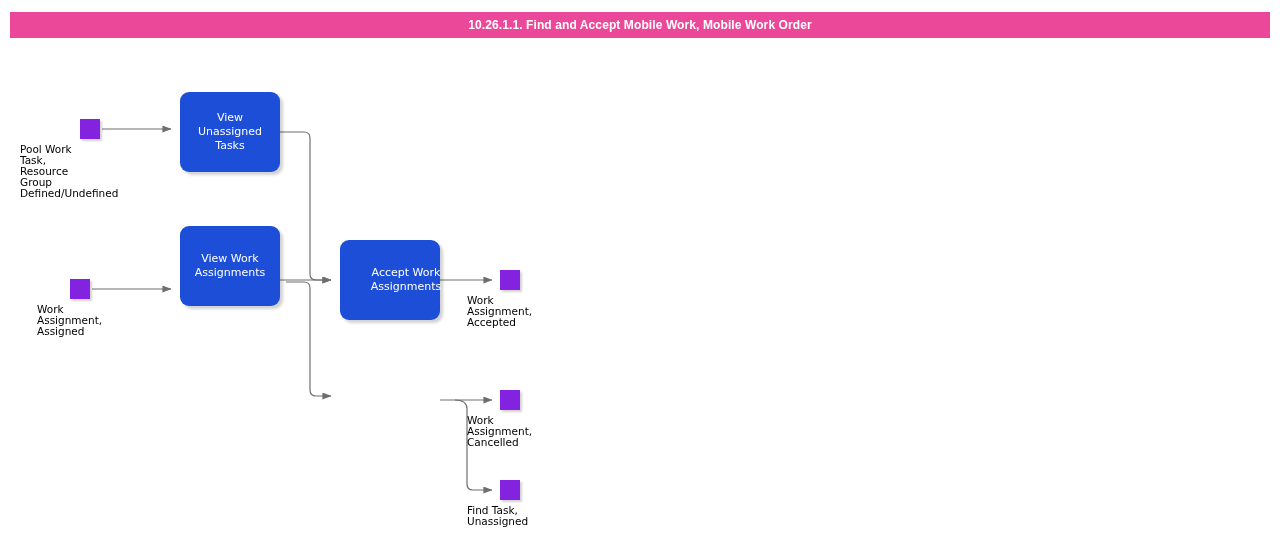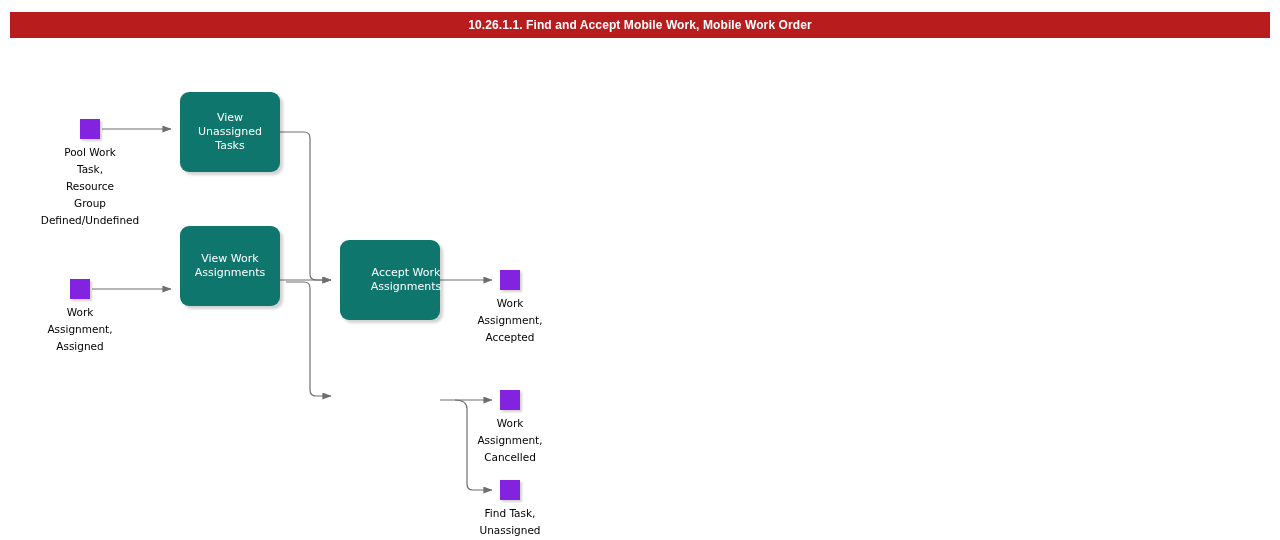--- a/index.html
+++ b/index.html
@@ -15,21 +15,21 @@
     font-family: "DejaVu Sans", sans-serif;
   }
 
   
   #title-bar {
     position: absolute;
     left: 10px;
     top: 12px;
     width: 1260px;
     height: 26px;
-    background: #b91c1c;
+    background: #ec4899;
     display: flex;
     align-items: center;
     justify-content: center;
     box-sizing: border-box;
   }
   #title-bar .title-text {
     color: #ffffff;
     font-size: 12px;
     font-weight: bold;
     font-family: "Liberation Sans", sans-serif;
@@ -52,21 +52,21 @@
     width: 1280px;
     height: 540px;
     pointer-events: none;
   }
 
   
   .process-node {
     position: absolute;
     width: 100px;
     height: 80px;
-    background: #0f766e;
+    background: #1d4ed8;
     border-radius: 9px;
     box-shadow: 3px 3px 3px rgba(0,0,0,0.18);
     display: flex;
     align-items: center;
     justify-content: center;
     box-sizing: border-box;
     padding: 0 5px;
   }
   .process-node .node-label {
     color: #ffffff;
@@ -84,23 +84,22 @@
   .event-node .event-square {
     width: 20px;
     height: 20px;
     background: #8322DF;
     box-shadow: 2px 2px 2px rgba(0,0,0,0.18);
     margin: 0 auto;
   }
   .event-node .event-label {
     margin-top: 5px;
     font-size: 10.5px;
-    line-height: 17px;
+    line-height: 11px;
     color: #000000;
-    text-align: center;
     white-space: pre-line;
     font-family: "DejaVu Sans", sans-serif;
   }
   .event-node.wide { width: 140px; }
 </style>
 </head>
 <body>
 
 <div id="title-bar">
   <span class="title-text">10.26.1.1. Find and Accept Mobile Work, Mobile Work Order</span>

